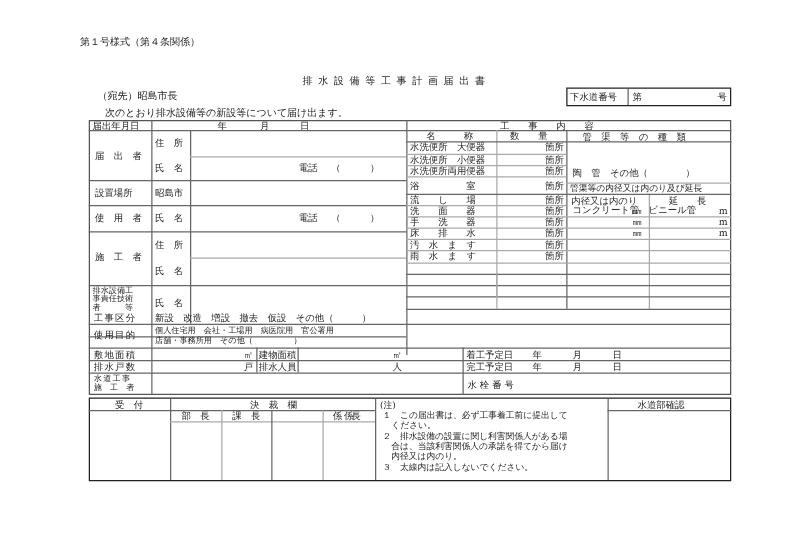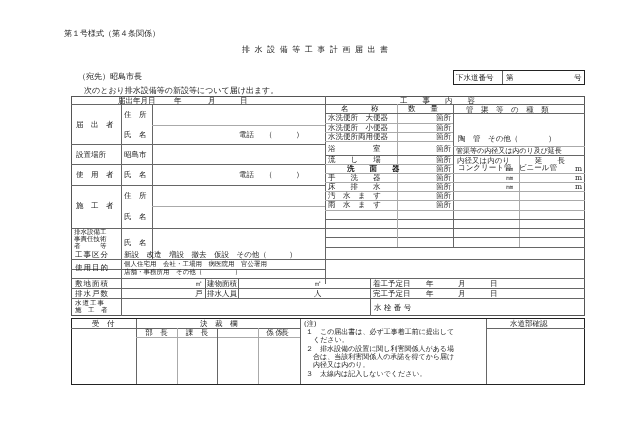--- a/index.html
+++ b/index.html
@@ -13,21 +13,21 @@
   .vl { position:absolute; width:0; border-left:1px solid #666; }
   .vl.light { border-left-color:#aaa; }
   .box { position:absolute; border:1px solid #555; box-sizing:border-box; }
   .boxthick { position:absolute; border:1.5px solid #222; box-sizing:border-box; }
   .c { text-align:center; }
 </style>
 </head>
 <body>
 
 <div class="abs t" style="left:64px;top:30px;font-size:8px;">第１号様式（第４条関係）</div>
-<div class="abs t" style="left:242px;top:46px;font-size:8px;letter-spacing:1px;">排 水 設 備 等 工 事 計 画 届 出 書</div>
+<div class="abs t" style="left:242px;top:61px;font-size:8px;letter-spacing:1px;">排 水 設 備 等 工 事 計 画 届 出 書</div>
 <div class="abs t" style="left:78px;top:73px;font-size:8px;">（宛先）昭島市長</div>
 
 <div class="boxthick" style="left:453px;top:70px;width:132px;height:15px;"></div>
 <div class="vl" style="left:502px;top:71px;height:13px;"></div>
 <div class="abs t" style="left:456px;top:74px;">下水道番号</div>
 <div class="abs t" style="left:506px;top:74px;">第</div>
 <div class="abs t" style="left:574px;top:74px;">号</div>
 
 <div class="abs t" style="left:84px;top:87px;font-size:8px;">次のとおり排水設備等の新設等について届け出ます。</div>
 
@@ -42,21 +42,21 @@
 <div class="hl" style="left:71px;top:144px;width:254px;"></div>
 <div class="hl" style="left:71px;top:164px;width:254px;"></div>
 <div class="hl" style="left:71px;top:185px;width:254px;"></div>
 <div class="hl light" style="left:152px;top:206px;width:173px;"></div>
 <div class="hl" style="left:71px;top:228px;width:254px;"></div>
 <div class="hl" style="left:71px;top:259px;width:254px;"></div>
 <div class="hl" style="left:71px;top:269px;width:254px;"></div>
 <div class="hl" style="left:71px;top:288px;width:514px;"></div>
 <div class="hl" style="left:71px;top:298px;width:514px;"></div>
 
-<div class="abs t" style="left:74px;top:97px;margin-left:44px;">届出年月日</div>
+<div class="abs t" style="left:74px;top:97px;">届出年月日</div>
 <div class="abs t" style="left:174px;top:97px;">年</div>
 <div class="abs t" style="left:208px;top:97px;">月</div>
 <div class="abs t" style="left:240px;top:97px;">日</div>
 
 <div class="abs t" style="left:76px;top:121px;">届　出　者</div>
 <div class="abs t" style="left:124px;top:111px;">住　所</div>
 <div class="abs t" style="left:124px;top:131px;">氏　名</div>
 <div class="abs t" style="left:239px;top:131px;">電話</div>
 <div class="abs t" style="left:265px;top:131px;">（</div>
 <div class="abs t" style="left:296px;top:131px;">）</div>
@@ -129,21 +129,21 @@
     <div class="abs" style="left: 398px; top: 132px; width: 36px; height: 9px;"></div>
     <div class="hl" style="left: 325px; top: 155px; width: 128px;"></div>
     <div class="abs t" style="left: 328px; top: 145px;">浴　　　　　室</div>
     <div class="abs t" style="left: 436px; top: 145px;">箇所</div>
     <div class="abs" style="left: 398px; top: 144px; width: 36px; height: 11px;"></div>
     <div class="hl light" style="left: 325px; top: 164px; width: 128px;"></div>
     <div class="abs t" style="left: 328px; top: 156px;">流　　し　　場</div>
     <div class="abs t" style="left: 436px; top: 156px;">箇所</div>
     <div class="abs" style="left: 398px; top: 155px; width: 36px; height: 9px;"></div>
     <div class="hl light" style="left: 325px; top: 173px; width: 128px;"></div>
-    <div class="abs t" style="left: 347px; top: 165px; font-weight: bold;">洗　　面　　器</div>
+    <div class="abs t" style="left: 328px; top: 165px;">洗　　面　　器</div>
     <div class="abs t" style="left: 436px; top: 165px;">箇所</div>
     <div class="abs" style="left: 398px; top: 164px; width: 36px; height: 9px;"></div>
     <div class="hl light" style="left: 325px; top: 182px; width: 128px;"></div>
     <div class="abs t" style="left: 328px; top: 174px;">手　　洗　　器</div>
     <div class="abs t" style="left: 436px; top: 174px;">箇所</div>
     <div class="abs" style="left: 398px; top: 173px; width: 36px; height: 9px;"></div>
     <div class="hl light" style="left: 325px; top: 191px; width: 128px;"></div>
     <div class="abs t" style="left: 328px; top: 183px;">床　　排　　水</div>
     <div class="abs t" style="left: 436px; top: 183px;">箇所</div>
     <div class="abs" style="left: 398px; top: 182px; width: 36px; height: 9px;"></div>

